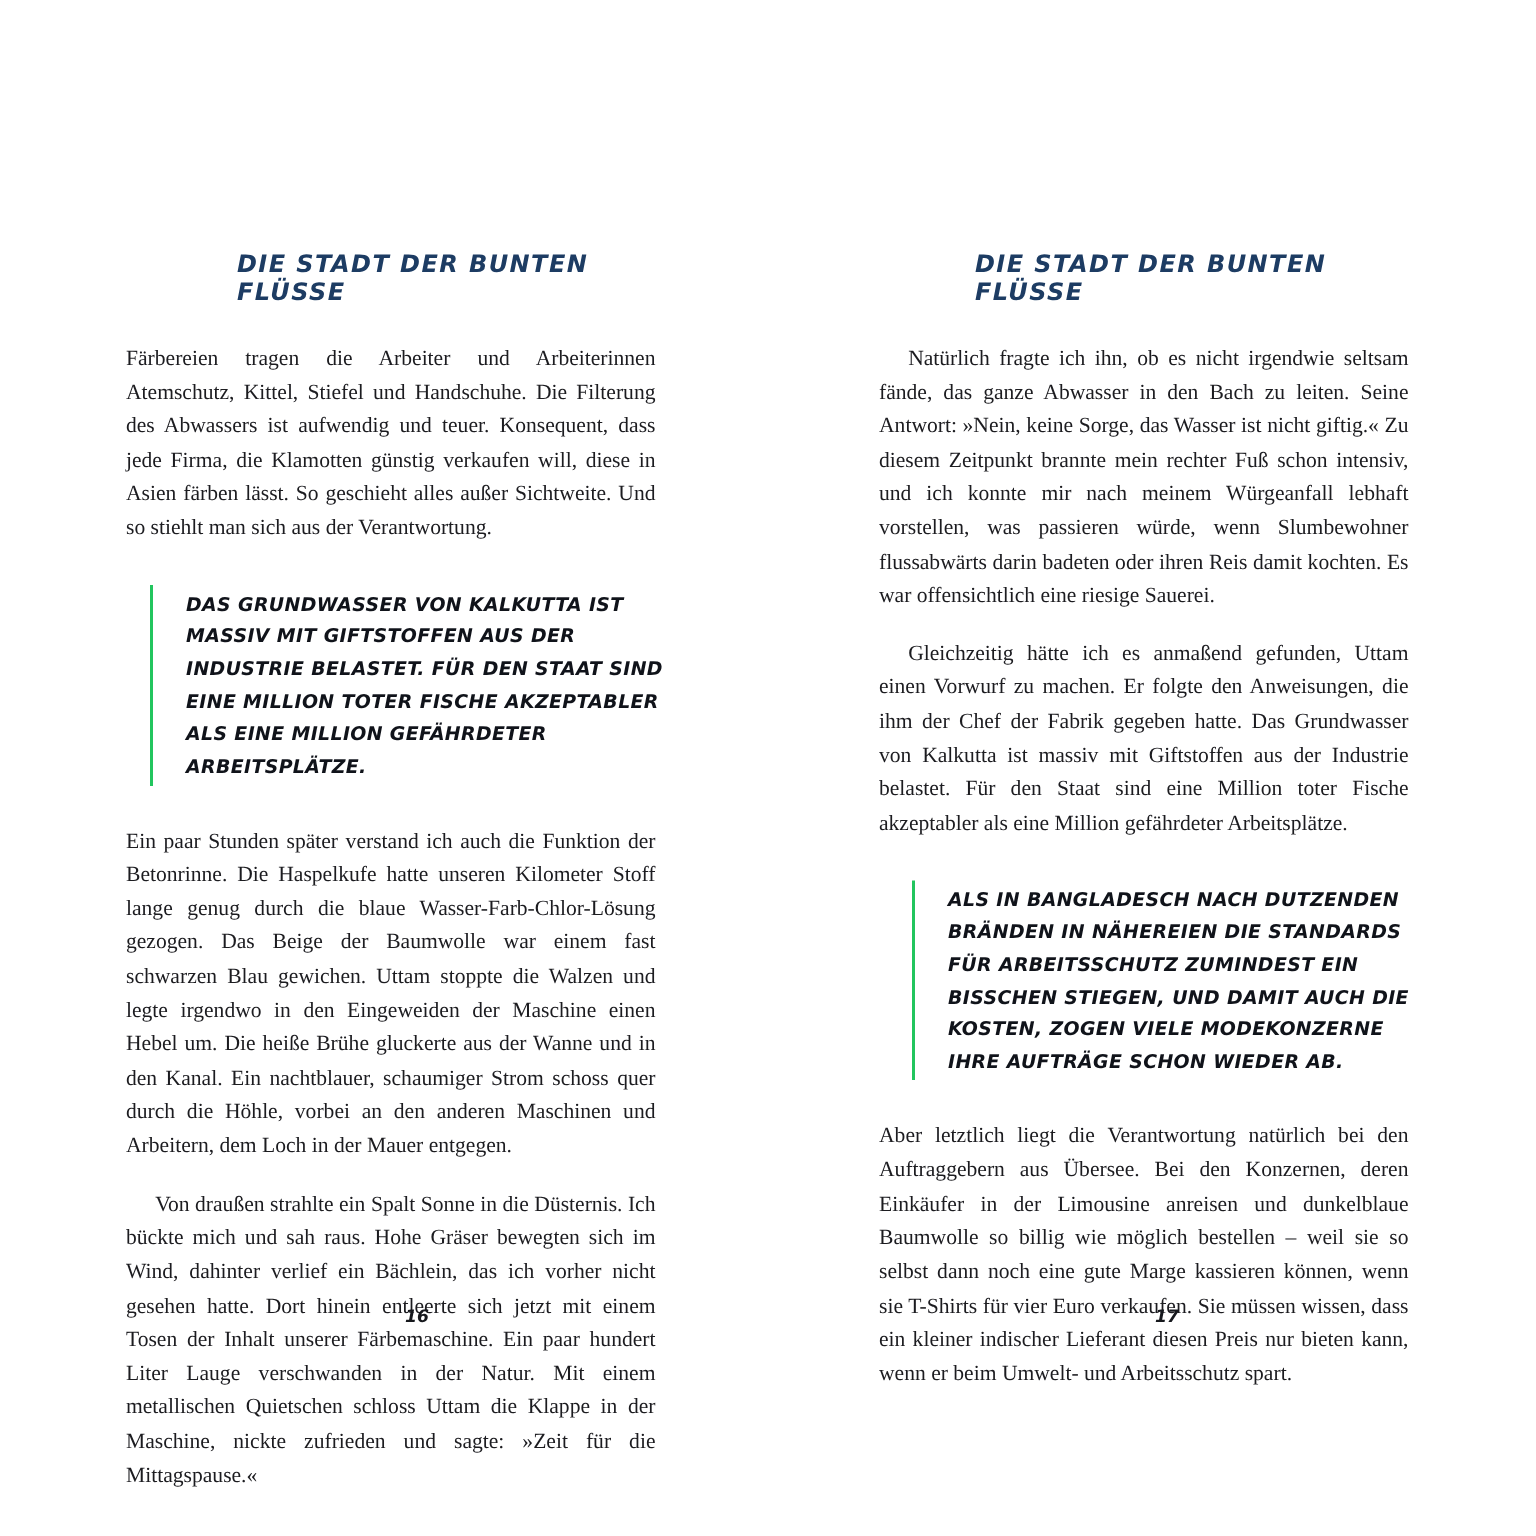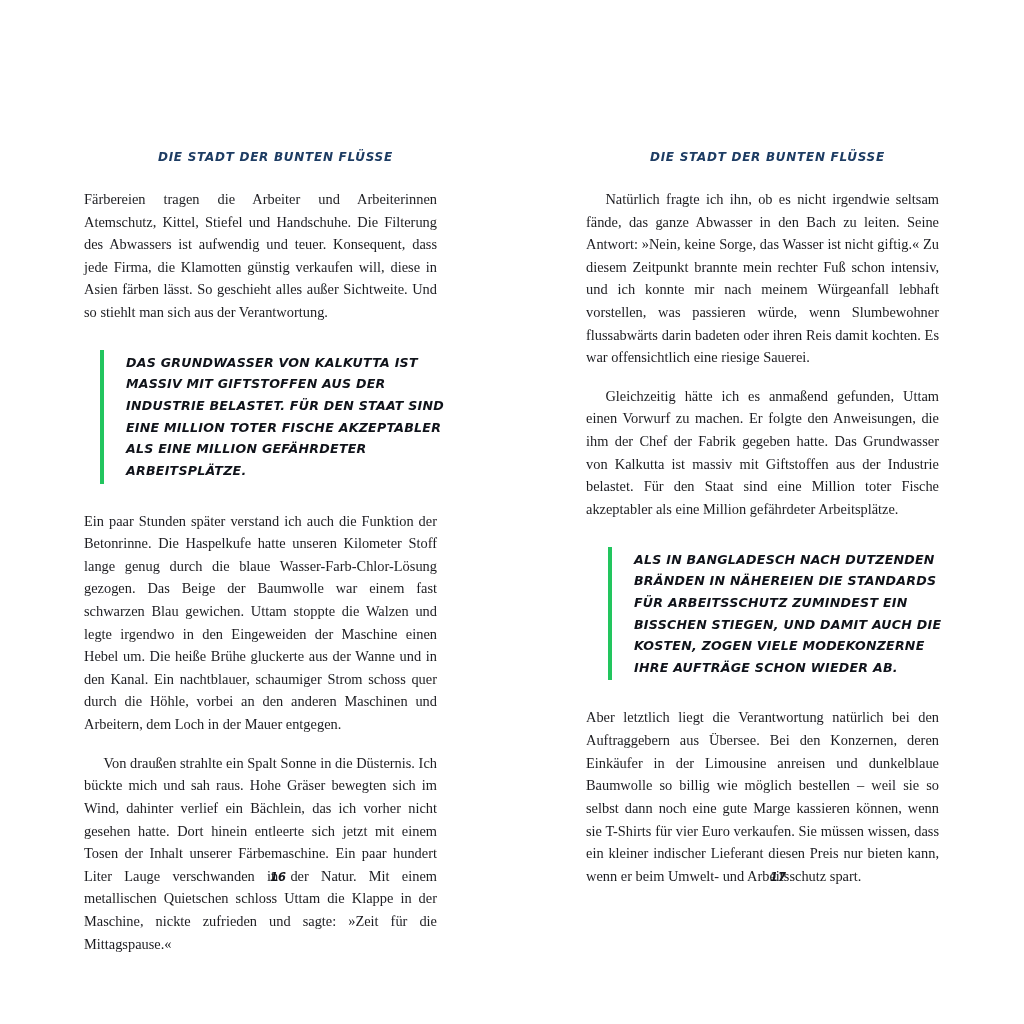--- a/index.html
+++ b/index.html
@@ -35,42 +35,42 @@
     width: 385px;
     height: 720px;
   }
   .page-left .page-inner { left: 68px; }
   .page-right .page-inner { left: 58px; }
 
   .running-head {
     font-family: "DejaVu Sans", sans-serif;
     font-weight: bold;
     font-style: italic;
-    font-size: 12px;
+    font-size: 16px;
     letter-spacing: 0.06em;
     color: #1d3c63;
     text-align: center;
-    margin: 0 0 24px 0;
+    margin: 16px 0 24px 0;
     text-transform: uppercase;
   }
   .page-left .running-head { padding-left: 90px; text-align: left; }
   .page-right .running-head { padding-left: 80px; text-align: left; }
 
   p {
     margin: 16px;
     font-size: 14.4px;
     line-height: 1.57;
     text-align: justify;
     text-justify: inter-word;
     hyphens: manual;
   }
   p.indent { text-indent: 1.35em; }
 
   .pullquote {
-    border-left: 4px solid #22c55e;
+    border-left: 2px solid #22c55e;
     padding: 2px 0 2px 22px;
     margin: 26px 0 26px 32px;
     font-family: "DejaVu Sans", sans-serif;
     font-weight: bold;
     font-style: italic;
     font-size: 12.6px;
     line-height: 1.72;
     letter-spacing: 0.02em;
     color: #10131a;
     text-transform: uppercase;

